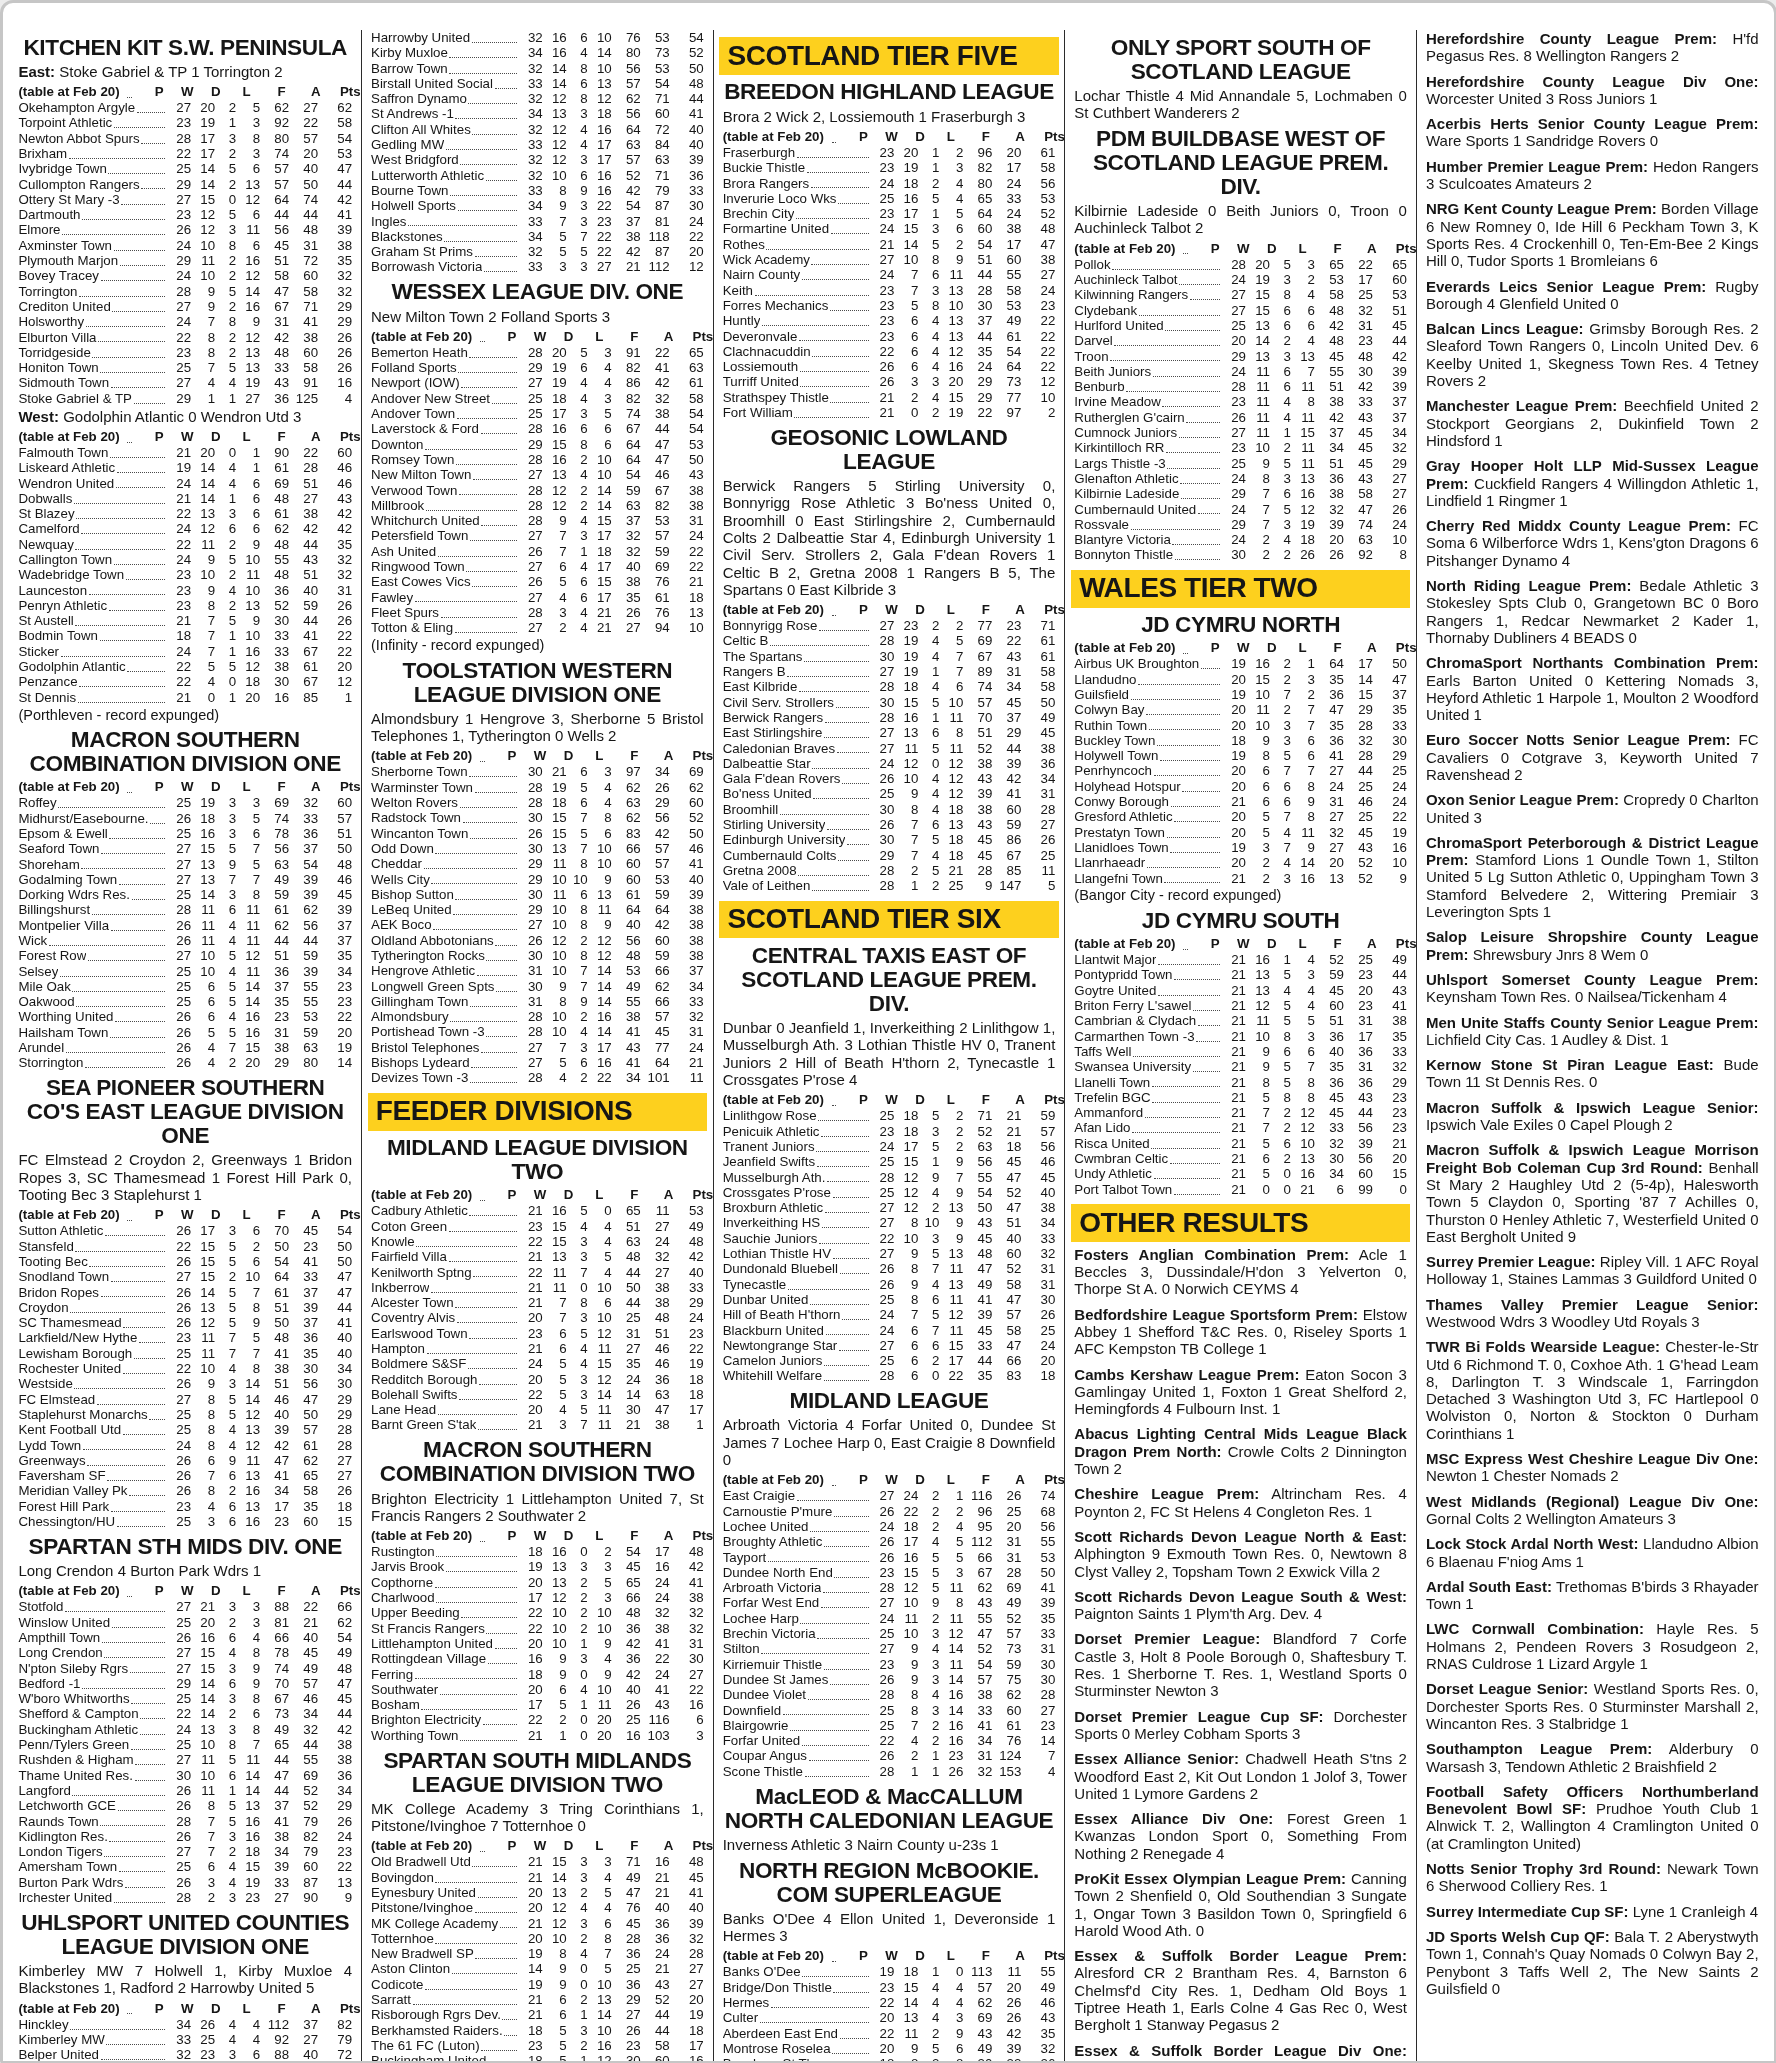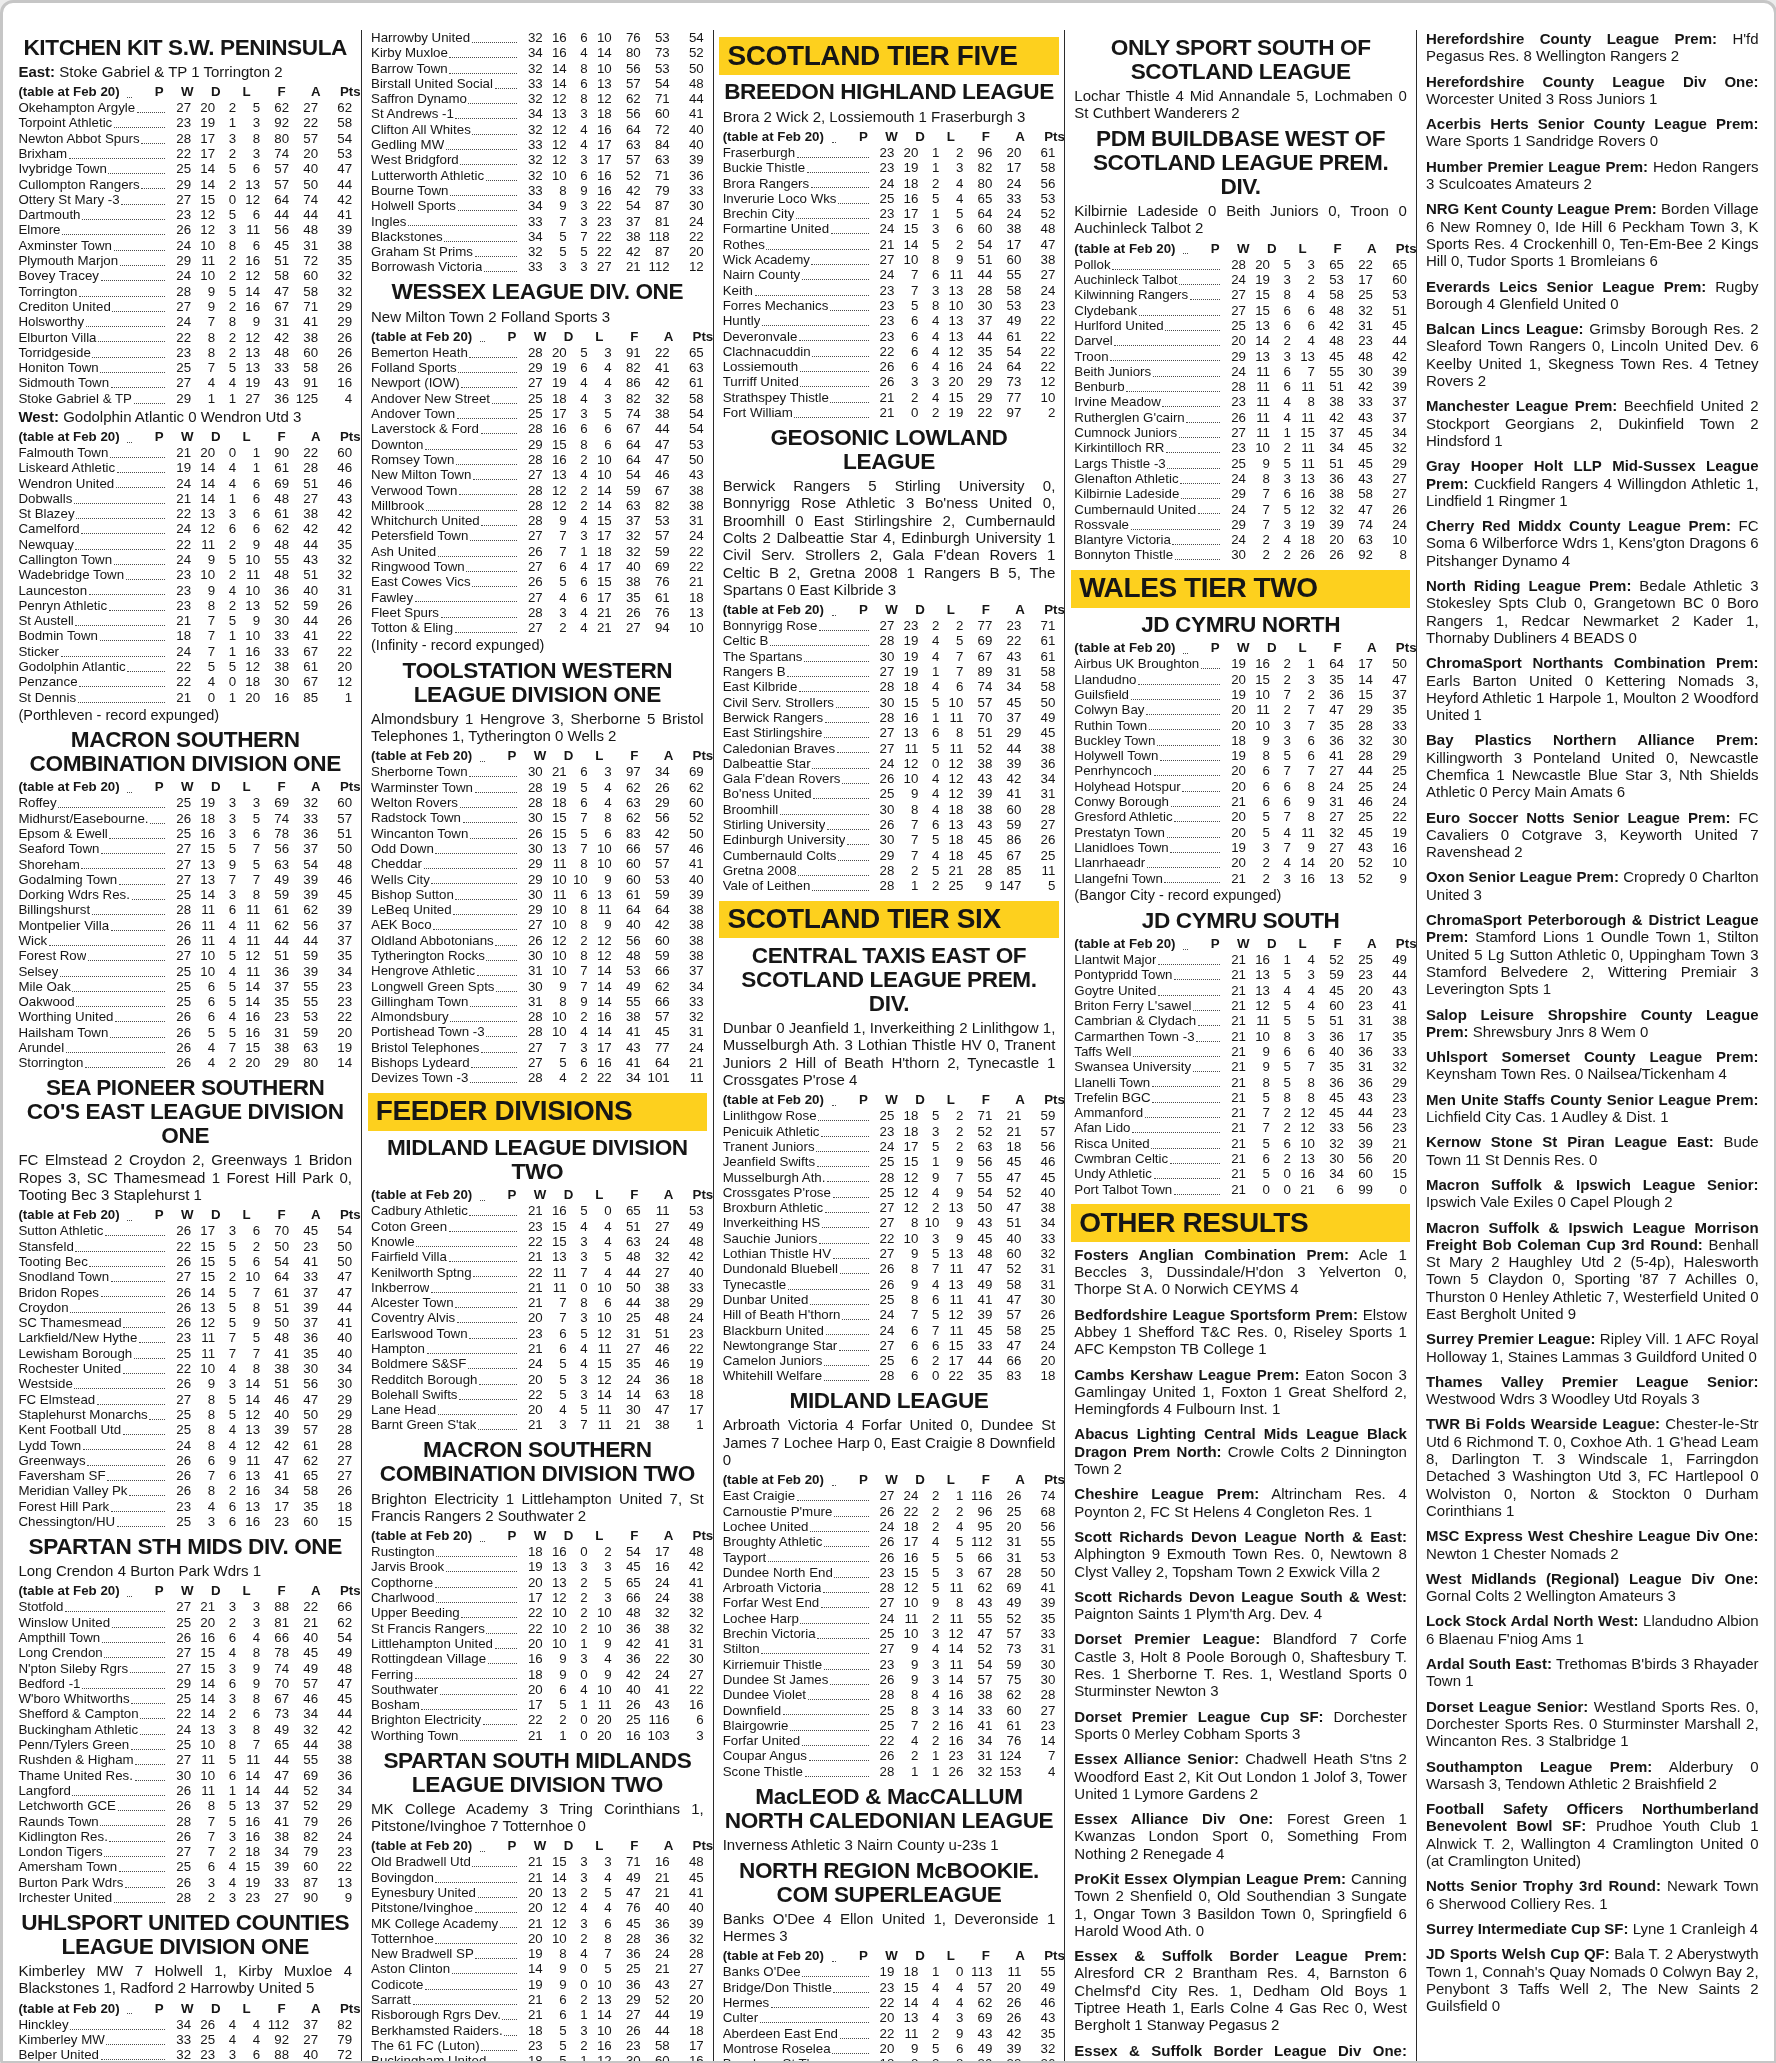--- a/index.html
+++ b/index.html
@@ -3950,37 +3950,37 @@
         <p class="other"><strong>Acerbis Herts Senior County League Prem:</strong> <span>Ware Sports 1 Sandridge Rovers 0</span></p>
         <p class="other"><strong>Humber Premier League Prem:</strong> <span>Hedon Rangers 3 Sculcoates Amateurs 2</span></p>
         <p class="other"><strong>NRG Kent County League Prem:</strong> <span>Borden Village 6 New Romney 0, Ide Hill 6 Peckham Town 3, K Sports Res. 4 Crockenhill 0, Ten-Em-Bee 2 Kings Hill 0, Tudor Sports 1 Bromleians 6</span></p>
         <p class="other"><strong>Everards Leics Senior League Prem:</strong> <span>Rugby Borough 4 Glenfield United 0</span></p>
         <p class="other"><strong>Balcan Lincs League:</strong> <span>Grimsby Borough Res. 2 Sleaford Town Rangers 0, Lincoln United Dev. 6 Keelby United 1, Skegness Town Res. 4 Tetney Rovers 2</span></p>
         <p class="other"><strong>Manchester League Prem:</strong> <span>Beechfield United 2 Stockport Georgians 2, Dukinfield Town 2 Hindsford 1</span></p>
         <p class="other"><strong>Gray Hooper Holt LLP Mid-Sussex League Prem:</strong> <span>Cuckfield Rangers 4 Willingdon Athletic 1, Lindfield 1 Ringmer 1</span></p>
         <p class="other"><strong>Cherry Red Middx County League Prem:</strong> <span>FC Soma 6 Wilberforce Wdrs 1, Kens'gton Dragons 6 Pitshanger Dynamo 4</span></p>
         <p class="other"><strong>North Riding League Prem:</strong> <span>Bedale Athletic 3 Stokesley Spts Club 0, Grangetown BC 0 Boro Rangers 1, Redcar Newmarket 2 Kader 1, Thornaby Dubliners 4 BEADS 0</span></p>
         <p class="other"><strong>ChromaSport Northants Combination Prem:</strong> <span>Earls Barton United 0 Kettering Nomads 3, Heyford Athletic 1 Harpole 1, Moulton 2 Woodford United 1</span></p>
-        <p class="other"><strong>Bay Plastics Northern Alliance Prem:</strong> <span>Killingworth 3 Ponteland United 0, Newcastle Chemfica 1 Newcastle Blue Star 3, Nth Shields Athletic 0 Percy Main Amats 6</span></p>
         <p class="other"><strong>Euro Soccer Notts Senior League Prem:</strong> <span>FC Cavaliers 0 Cotgrave 3, Keyworth United 7 Ravenshead 2</span></p>
         <p class="other"><strong>Oxon Senior League Prem:</strong> <span>Cropredy 0 Charlton United 3</span></p>
         <p class="other"><strong>ChromaSport Peterborough &amp; District League Prem:</strong> <span>Stamford Lions 1 Oundle Town 1, Stilton United 5 Lg Sutton Athletic 0, Uppingham Town 3 Stamford Belvedere 2, Wittering Premiair 3 Leverington Spts 1</span></p>
         <p class="other"><strong>Salop Leisure Shropshire County League Prem:</strong> <span>Shrewsbury Jnrs 8 Wem 0</span></p>
         <p class="other"><strong>Uhlsport Somerset County League Prem:</strong> <span>Keynsham Town Res. 0 Nailsea/Tickenham 4</span></p>
         <p class="other"><strong>Men Unite Staffs County Senior League Prem:</strong> <span>Lichfield City Cas. 1 Audley &amp; Dist. 1</span></p>
         <p class="other"><strong>Kernow Stone St Piran League East:</strong> <span>Bude Town 11 St Dennis Res. 0</span></p>
         <p class="other"><strong>Macron Suffolk &amp; Ipswich League Senior:</strong> <span>Ipswich Vale Exiles 0 Capel Plough 2</span></p>
         <p class="other"><strong>Macron Suffolk &amp; Ipswich League Morrison Freight Bob Coleman Cup 3rd Round:</strong> <span>Benhall St Mary 2 Haughley Utd 2 (5-4p), Halesworth Town 5 Claydon 0, Sporting '87 7 Achilles 0, Thurston 0 Henley Athletic 7, Westerfield United 0 East Bergholt United 9</span></p>
         <p class="other"><strong>Surrey Premier League:</strong> <span>Ripley Vill. 1 AFC Royal Holloway 1, Staines Lammas 3 Guildford United 0</span></p>
         <p class="other"><strong>Thames Valley Premier League Senior:</strong> <span>Westwood Wdrs 3 Woodley Utd Royals 3</span></p>
         <p class="other"><strong>TWR Bi Folds Wearside League:</strong> <span>Chester-le-Str Utd 6 Richmond T. 0, Coxhoe Ath. 1 G'head Leam 8, Darlington T. 3 Windscale 1, Farringdon Detached 3 Washington Utd 3, FC Hartlepool 0 Wolviston 0, Norton &amp; Stockton 0 Durham Corinthians 1</span></p>
         <p class="other"><strong>MSC Express West Cheshire League Div One:</strong> <span>Newton 1 Chester Nomads 2</span></p>
         <p class="other"><strong>West Midlands (Regional) League Div One:</strong> <span>Gornal Colts 2 Wellington Amateurs 3</span></p>
         <p class="other"><strong>Lock Stock Ardal North West:</strong> <span>Llandudno Albion 6 Blaenau F'niog Ams 1</span></p>
         <p class="other"><strong>Ardal South East:</strong> <span>Trethomas B'birds 3 Rhayader Town 1</span></p>
+        <p class="other"><strong>LWC Cornwall Combination:</strong> <span>Hayle Res. 5 Holmans 2, Pendeen Rovers 3 Rosudgeon 2, RNAS Culdrose 1 Lizard Argyle 1</span></p>
         <p class="other"><strong>Dorset League Senior:</strong> <span>Westland Sports Res. 0, Dorchester Sports Res. 0 Sturminster Marshall 2, Wincanton Res. 3 Stalbridge 1</span></p>
         <p class="other"><strong>Southampton League Prem:</strong> <span>Alderbury 0 Warsash 3, Tendown Athletic 2 Braishfield 2</span></p>
         <p class="other"><strong>Football Safety Officers Northumberland Benevolent Bowl SF:</strong> <span>Prudhoe Youth Club 1 Alnwick T. 2, Wallington 4 Cramlington United 0 (at Cramlington United)</span></p>
         <p class="other"><strong>Notts Senior Trophy 3rd Round:</strong> <span>Newark Town 6 Sherwood Colliery Res. 1</span></p>
         <p class="other"><strong>Surrey Intermediate Cup SF:</strong> <span>Lyne 1 Cranleigh 4</span></p>
         <p class="other"><strong>JD Sports Welsh Cup QF:</strong> <span>Bala T. 2 Aberystwyth Town 1, Connah's Quay Nomads 0 Colwyn Bay 2, Penybont 3 Taffs Well 2, The New Saints 2 Guilsfield 0</span></p>
       </div>
     </div>
 </div>
 

